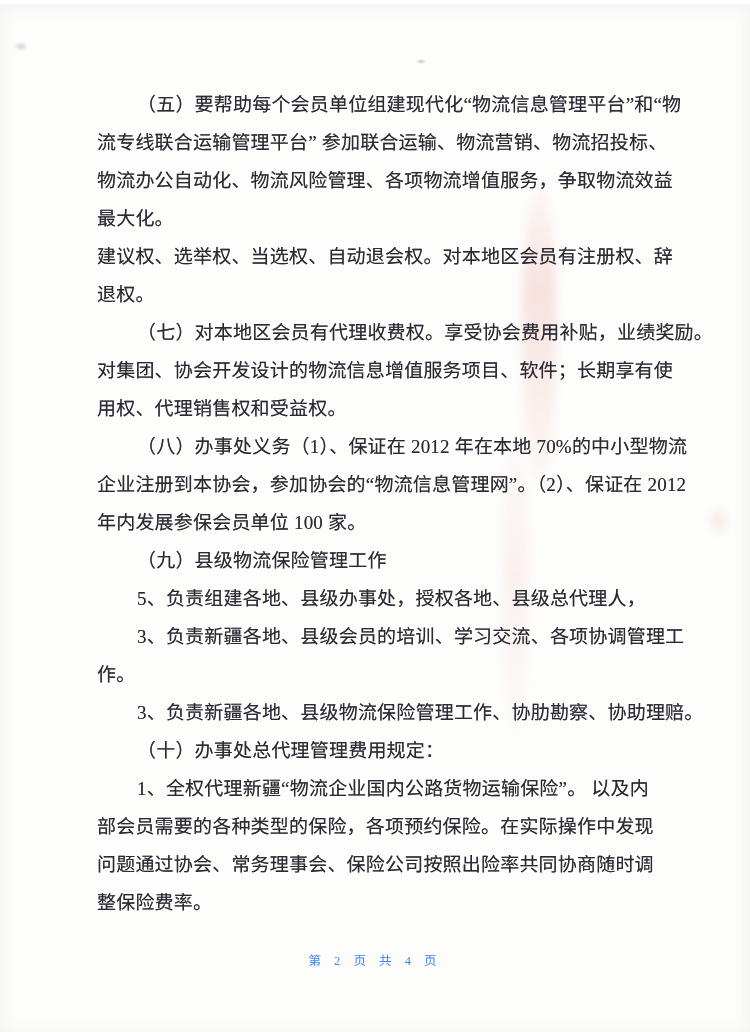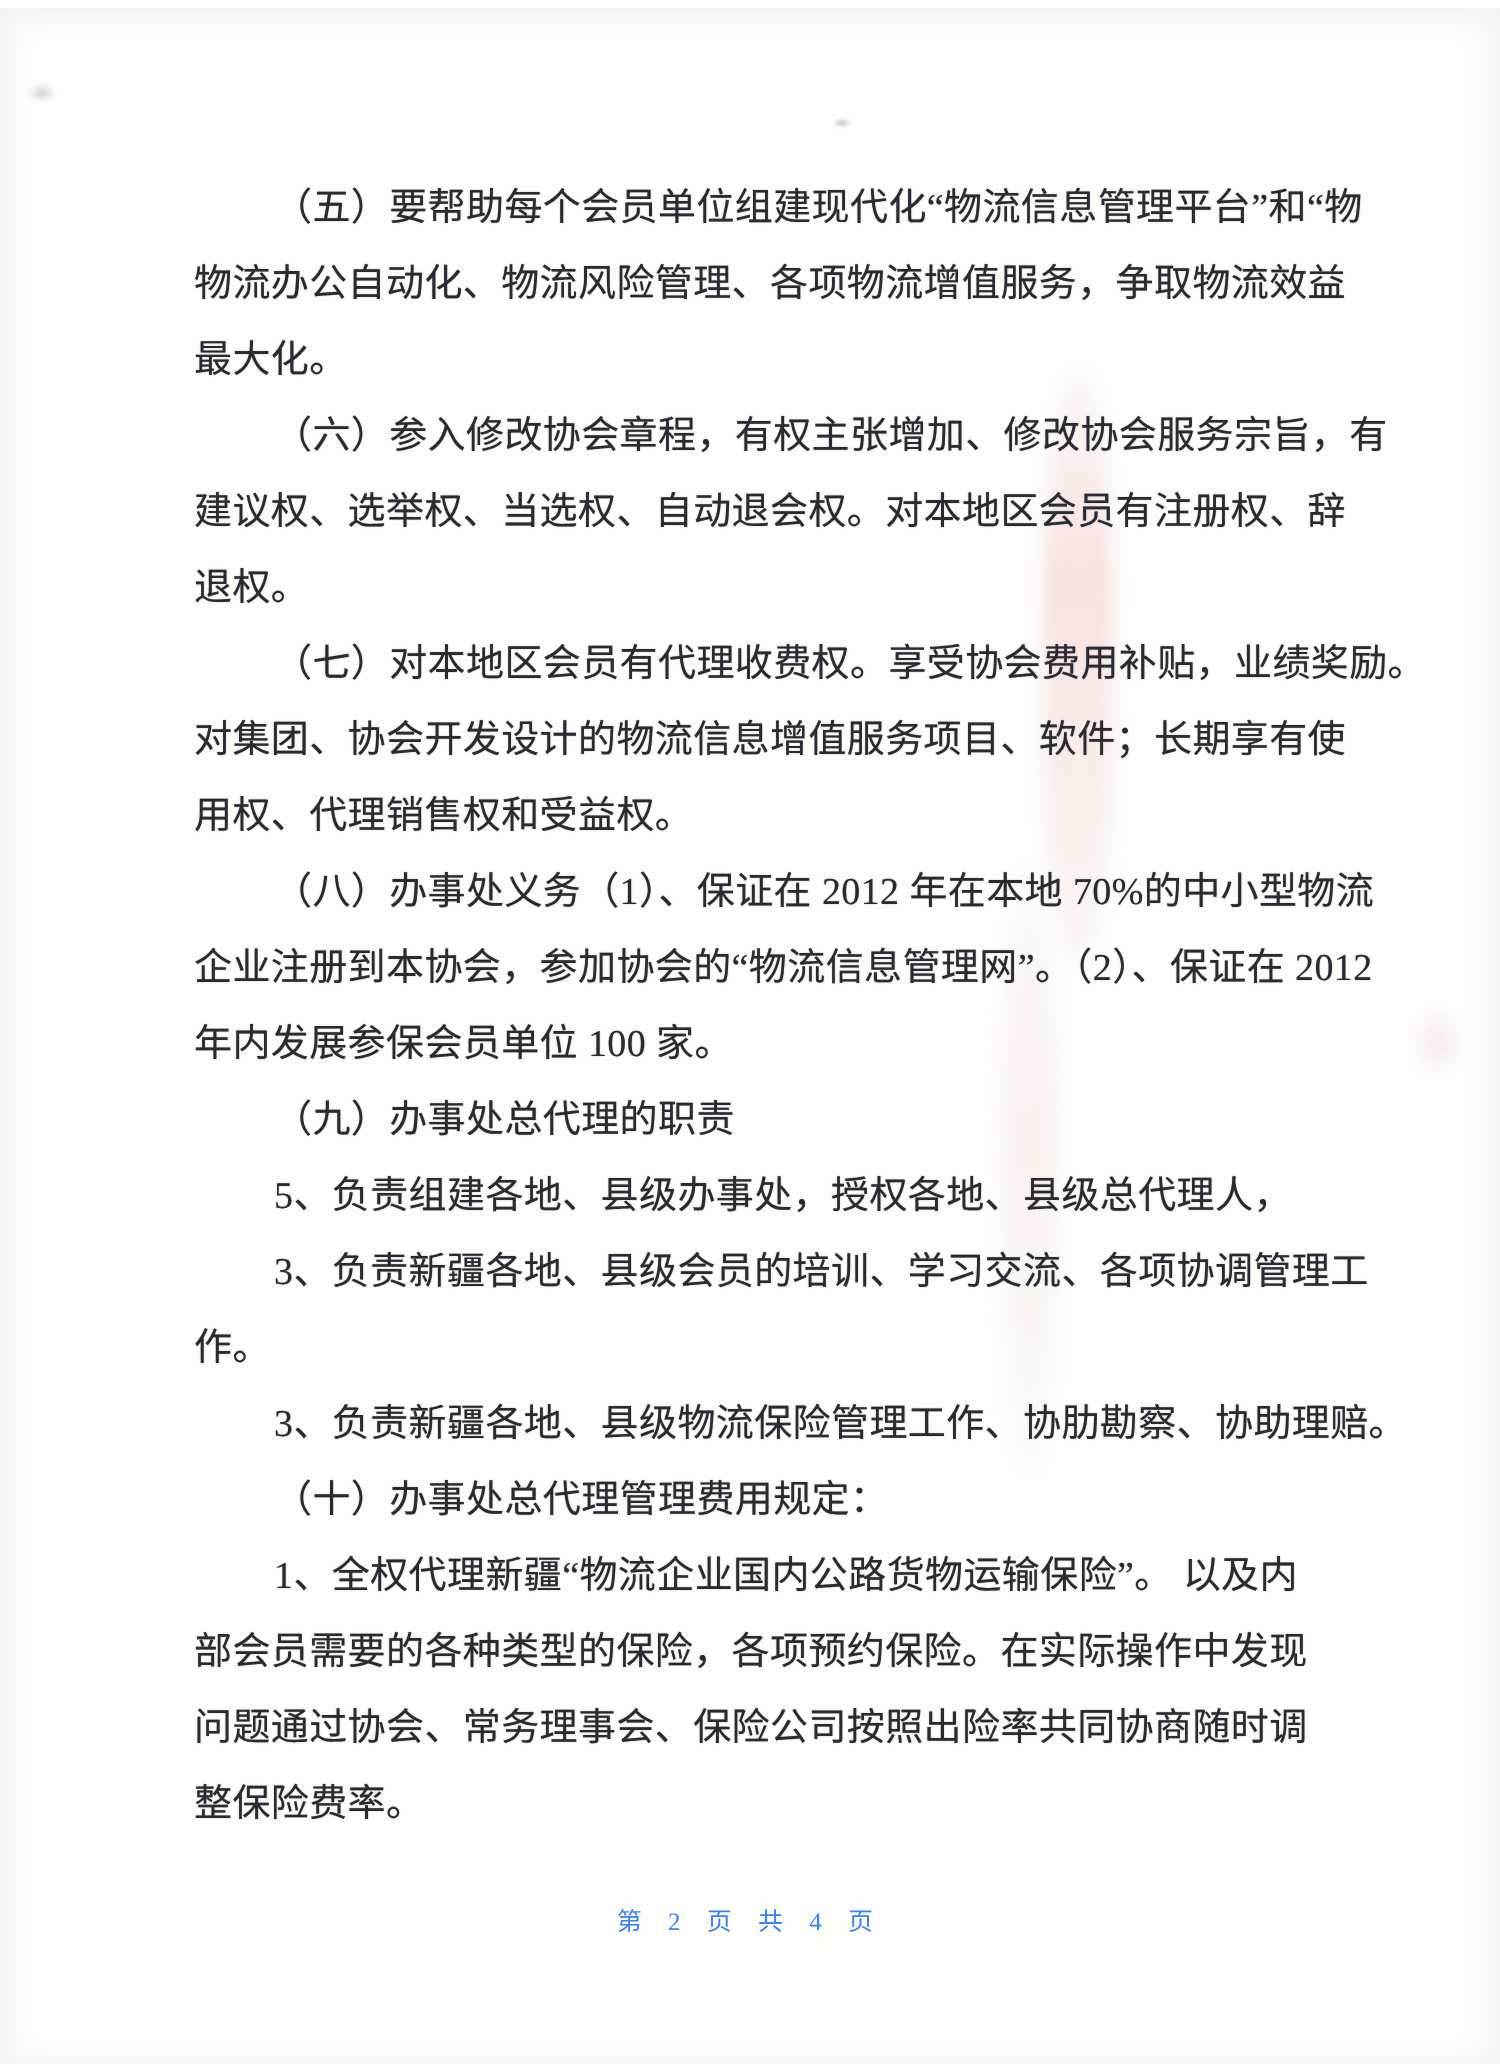--- a/index.html
+++ b/index.html
@@ -102,32 +102,32 @@
 
 <div class="scan-page">
   <div class="artifact gray-smudge-topleft"></div>
   <div class="artifact gray-mark-top"></div>
   <div class="artifact pink-streak-main"></div>
   <div class="artifact pink-streak-lower"></div>
   <div class="artifact pink-dot"></div>
 
   <div class="doc-body" id="doc-body">
       <div class="line indent">（五）要帮助每个会员单位组建现代化“物流信息管理平台”和“物</div>
+      <div class="line">流专线联合运输管理平台” 参加联合运输、物流营销、物流招投标、</div>
       <div class="line">物流办公自动化、物流风险管理、各项物流增值服务，争取物流效益</div>
       <div class="line">最大化。</div>
-      <div class="line indent">（六）参入修改协会章程，有权主张增加、修改协会服务宗旨，有</div>
       <div class="line">建议权、选举权、当选权、自动退会权。对本地区会员有注册权、辞</div>
       <div class="line">退权。</div>
       <div class="line indent">（七）对本地区会员有代理收费权。享受协会费用补贴，业绩奖励。</div>
       <div class="line">对集团、协会开发设计的物流信息增值服务项目、软件；长期享有使</div>
       <div class="line">用权、代理销售权和受益权。</div>
       <div class="line indent">（八）办事处义务（1）、保证在 2012 年在本地 70%的中小型物流</div>
       <div class="line">企业注册到本协会，参加协会的“物流信息管理网”。（2）、保证在 2012</div>
       <div class="line">年内发展参保会员单位 100 家。</div>
-      <div class="line indent">（九）办事处总代理的职责</div>
+      <div class="line indent">（九）县级物流保险管理工作</div>
       <div class="line indent">5、负责组建各地、县级办事处，授权各地、县级总代理人，</div>
       <div class="line indent">3、负责新疆各地、县级会员的培训、学习交流、各项协调管理工</div>
       <div class="line">作。</div>
       <div class="line indent">3、负责新疆各地、县级物流保险管理工作、协肋勘察、协助理赔。</div>
       <div class="line indent">（十）办事处总代理管理费用规定：</div>
       <div class="line indent">1、全权代理新疆“物流企业国内公路货物运输保险”。 以及内</div>
       <div class="line">部会员需要的各种类型的保险，各项预约保险。在实际操作中发现</div>
       <div class="line">问题通过协会、常务理事会、保险公司按照出险率共同协商随时调</div>
       <div class="line">整保险费率。</div>
     </div>

